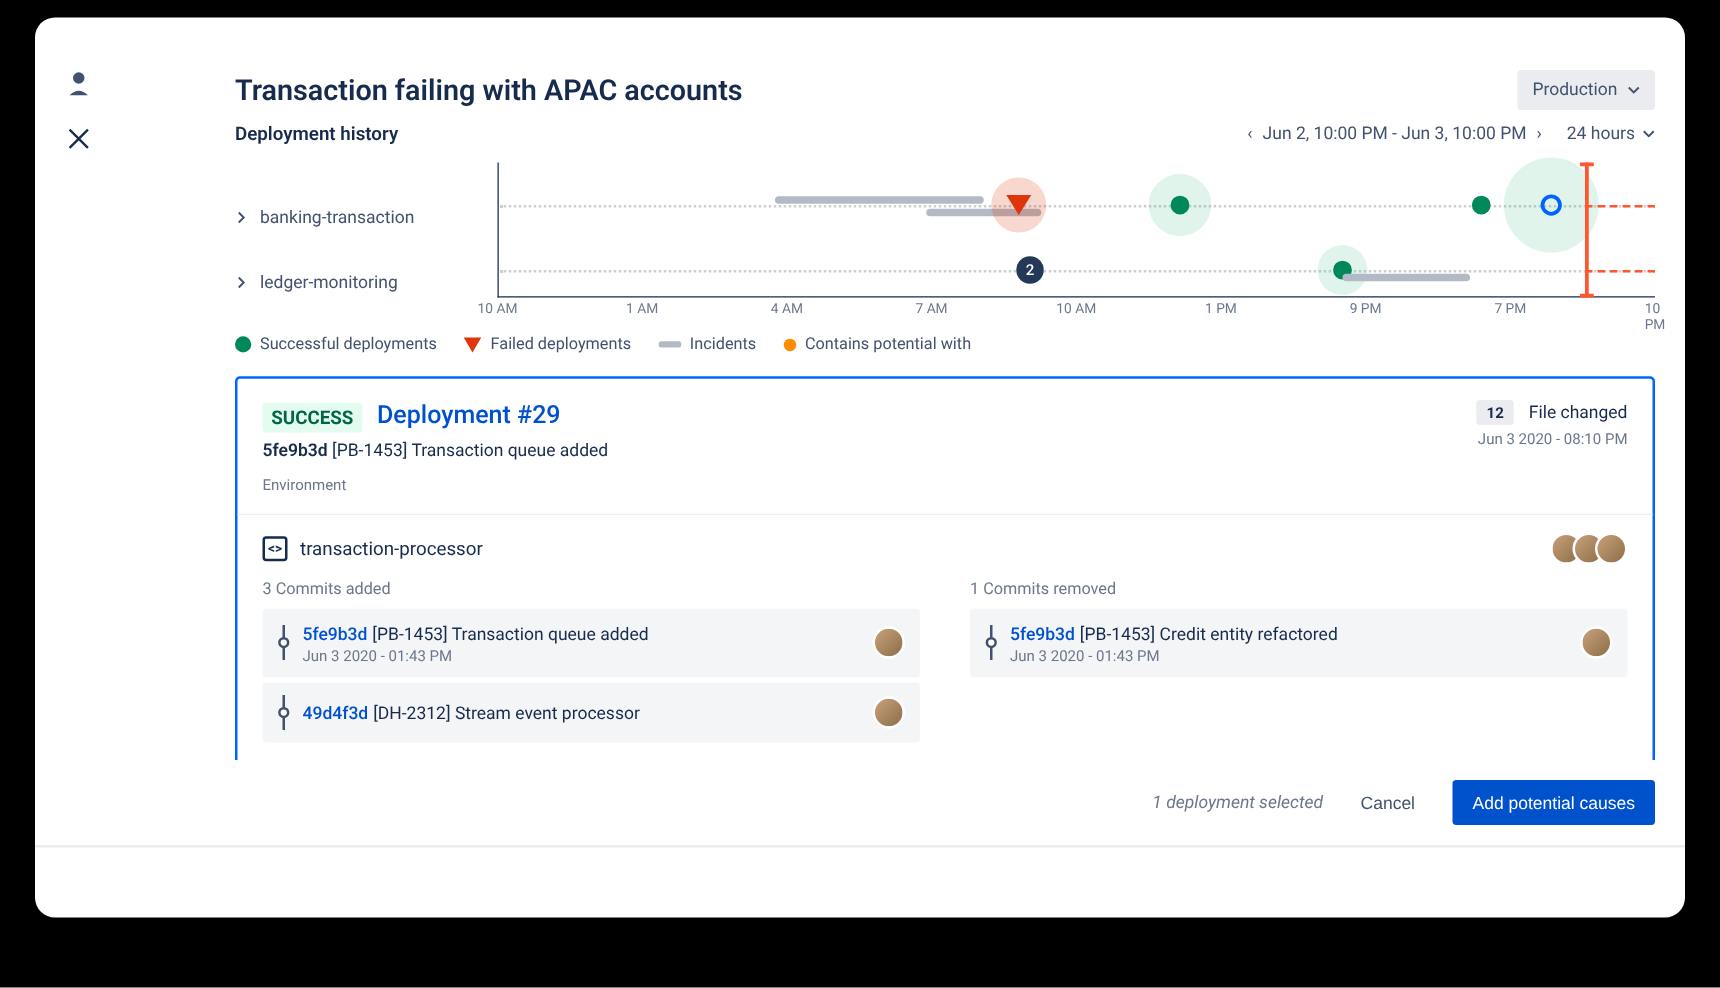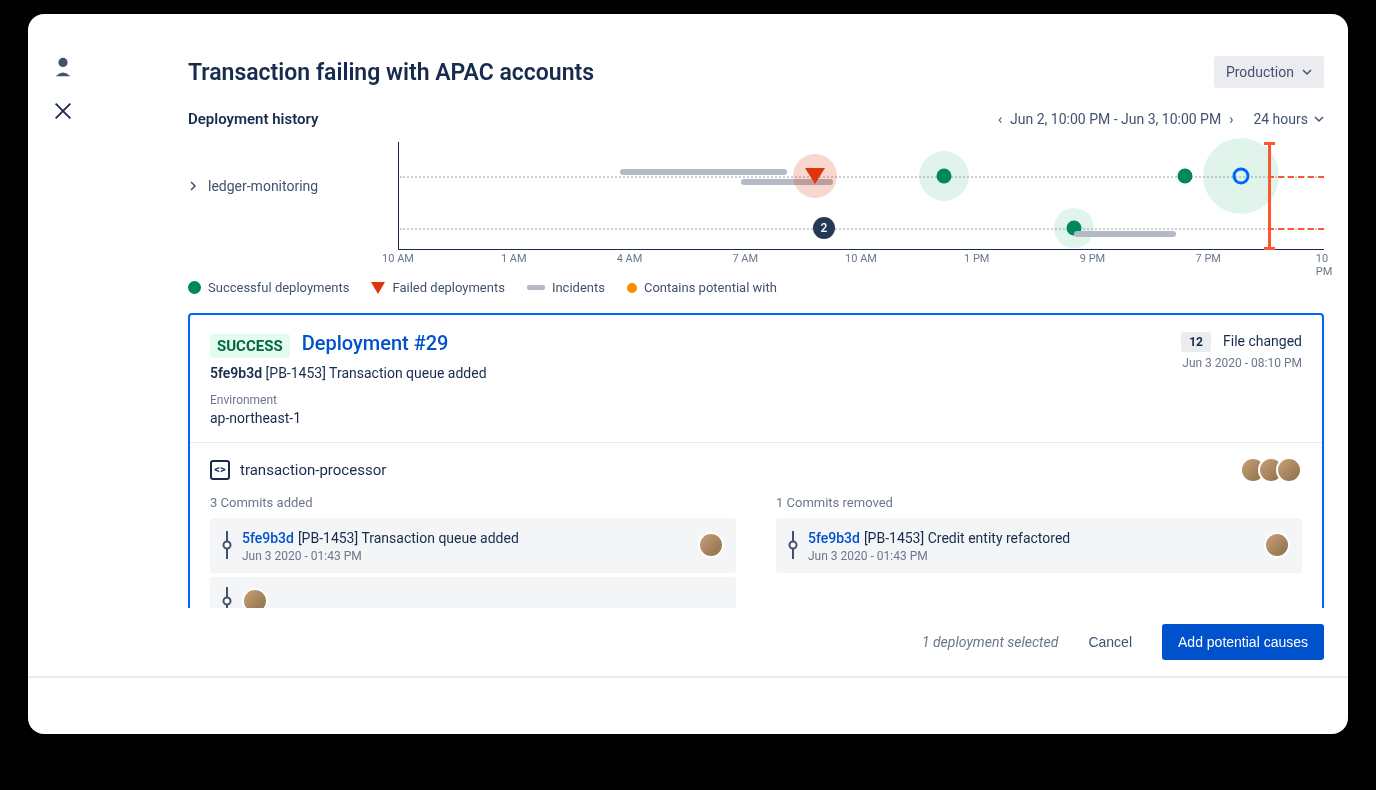--- a/index.html
+++ b/index.html
@@ -6,21 +6,21 @@
 body { font-family: -apple-system, BlinkMacSystemFont, 'Segoe UI', Roboto, sans-serif; background:#000; width:1376px; height:790px; overflow:hidden; }
 .panel { background:#fff; border-radius:16px; margin:14px 28px; width:1320px; height:720px; position:relative; overflow:hidden; box-shadow:0 2px 20px rgba(0,0,0,0.15); }
 .sidebar { position:absolute; left:24px; top:42px; width:30px; }
 .person-icon { width:22px; height:22px; fill:#42526E; margin-bottom:22px; display:block; }
 .close-icon { width:22px; height:22px; display:block; }
 .close-icon line { stroke:#172B4D; stroke-width:2; }
 .main { position:absolute; left:160px; top:42px; right:24px; }
 .title-row { display:flex; align-items:center; justify-content:space-between; }
 h1 { font-size:23px; font-weight:600; color:#172B4D; }
 .env-select { background:#EBECF0; border-radius:3px; padding:8px 12px; display:flex; align-items:center; gap:8px; font-size:14px; color:#42526E; cursor:pointer; }
-.subtitle-row { display:flex; align-items:center; justify-content:space-between; margin-top:22px; }
+.subtitle-row { display:flex; align-items:center; justify-content:space-between; margin-top:10px; }
 h2 { font-size:15px; font-weight:600; color:#172B4D; }
 .range-controls { display:flex; align-items:center; gap:20px; font-size:14px; color:#42526E; }
 .range-arrow { cursor:pointer; }
 .chart-area { margin-top:14px; display:flex; }
 .service-list { width:210px; padding-top:18px; }
 .service-item { display:flex; align-items:center; gap:10px; color:#42526E; font-size:14px; height:52px; cursor:pointer; }
 .chart { flex:1; position:relative; height:130px; }
 .y-axis { position:absolute; left:0; top:0; bottom:22px; border-left:1px solid #172B4D; }
 .baseline { position:absolute; left:0; right:0; bottom:22px; border-top:1px solid #172B4D; }
 .lane { position:absolute; left:0; right:0; height:52px; }
@@ -120,20 +120,26 @@
         </div>
       </div>
     </div>
 
     <div class="chart-area">
       <div class="service-list">
         <div class="service-item">
           <svg width="10" height="10" viewBox="0 0 10 10">
               <path d="M3 1 L7 5 L3 9" stroke="#42526E" stroke-width="1.5" fill="none"></path>
             </svg>
+          <span>banking-transaction</span>
+        </div>
+        <div class="service-item">
+          <svg width="10" height="10" viewBox="0 0 10 10">
+              <path d="M3 1 L7 5 L3 9" stroke="#42526E" stroke-width="1.5" fill="none"></path>
+            </svg>
           <span>ledger-monitoring</span>
         </div>
       </div>
 
       <div class="chart">
         <div class="y-axis"></div>
         <div class="baseline"></div>
 
         <div class="lane lane1">
           <div class="dotline"></div>
@@ -197,21 +203,20 @@
       <div class="card-top">
         <div>
           <span class="badge-success">SUCCESS</span>
           <span class="dep-title">Deployment #29</span>
           <div class="commit-line">
             <span class="commit-hash-b">5fe9b3d</span>
             <span>[PB-1453] Transaction queue added</span>
           </div>
           <div style="margin-top:12px">
             <div class="env-label">Environment</div>
-            <div class="env-value">ap-northeast-1</div>
           </div>
         </div>
         <div class="card-right">
           <span class="count-badge">12</span>
           <span class="file-ch">File changed</span>
           <div class="timestamp">Jun 3 2020 - 08:10 PM</div>
         </div>
       </div>
 
       <div class="card-mid">
@@ -244,20 +249,24 @@
               </div>
               <div class="avatar" style="margin:0"></div>
             </div>
             <div class="commit-row">
               <div class="commit-glyph">
                   <svg width="10" height="28" viewBox="0 0 10 28">
                     <line x1="5" y1="0" x2="5" y2="28" stroke="#42526E" stroke-width="2"></line>
                     <circle cx="5" cy="14" r="3.5" fill="#fff" stroke="#42526E" stroke-width="2"></circle>
                   </svg>
                 </div>
+              <div class="commit-body">
+                <span class="commit-hash">49d4f3d</span>
+                <span class="commit-msg">[DH-2312] Stream event processor</span>
+              </div>
               <div class="avatar" style="margin:0"></div>
             </div>
           </div>
           <div class="commits-col">
             <div class="col-head">1 Commits removed</div>
             <div class="commit-row">
               <div class="commit-glyph">
                   <svg width="10" height="28" viewBox="0 0 10 28">
                     <line x1="5" y1="0" x2="5" y2="28" stroke="#42526E" stroke-width="2"></line>
                     <circle cx="5" cy="14" r="3.5" fill="#fff" stroke="#42526E" stroke-width="2"></circle>

